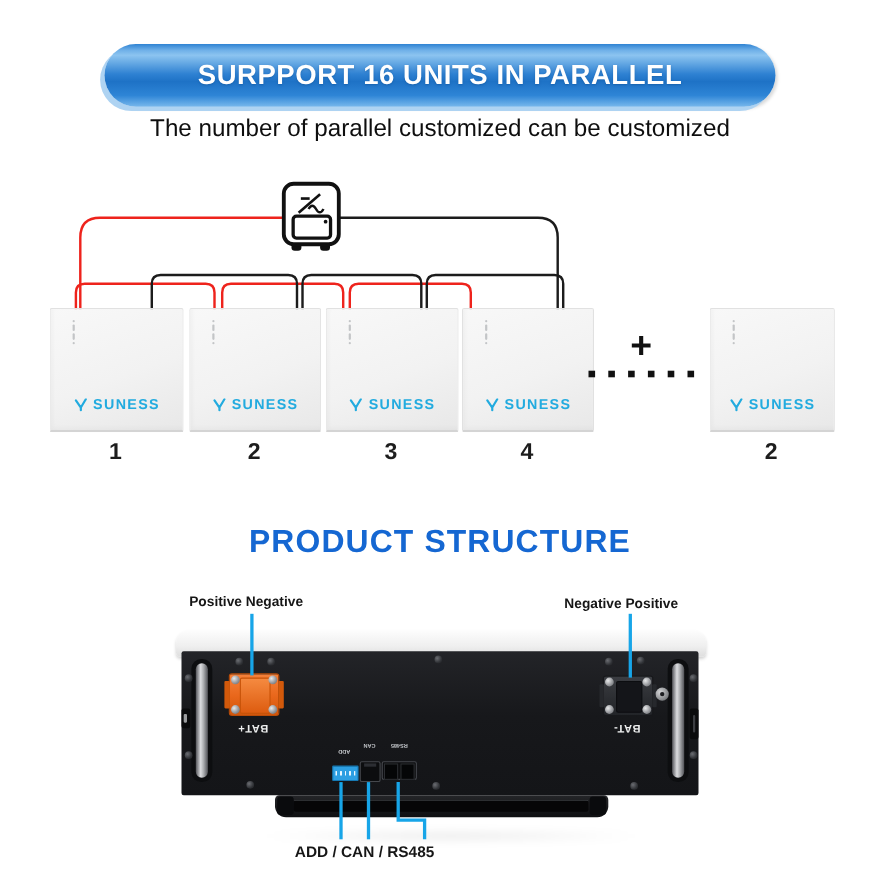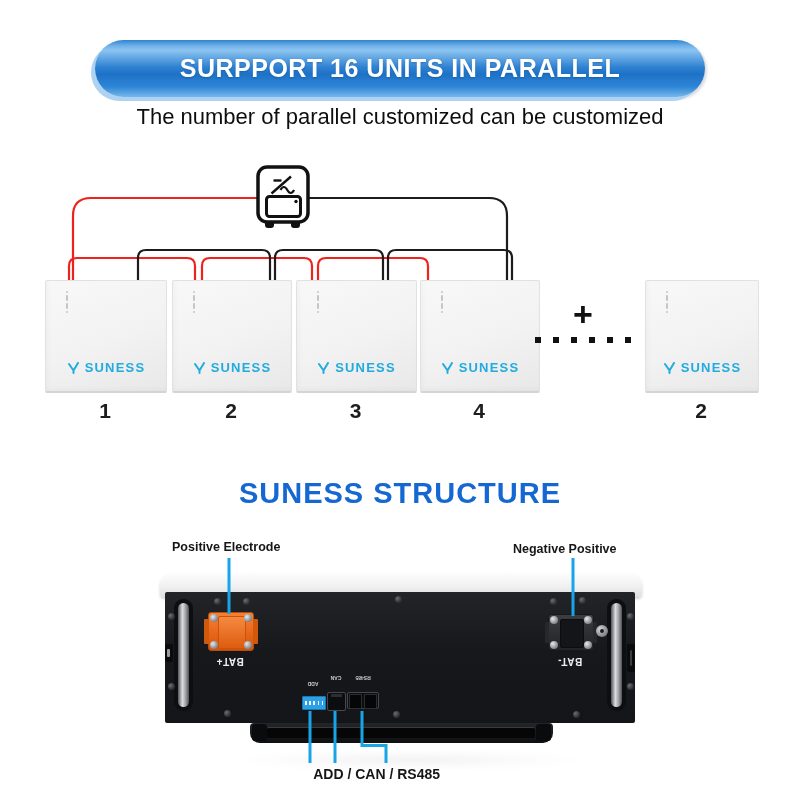--- a/index.html
+++ b/index.html
@@ -70,21 +70,21 @@
     position:absolute;left:0;top:477px;width:800px;text-align:center;
     font-size:29px;font-weight:700;letter-spacing:1px;color:#1567d2;
   }
 
   
   .callout-label{
     position:absolute;font-size:12.5px;font-weight:700;color:#161616;z-index:7;white-space:nowrap;
   }
   .label-pos{left:172px;top:540px;}
   .label-neg{left:513px;top:542px;}
-  .label-ports{left:280px;top:766px;width:160px;text-align:right;font-size:14px;}
+  .label-ports{left:268px;top:766px;width:160px;text-align:left;font-size:14px;}
 
   #callout-svg{position:absolute;left:0;top:530px;z-index:6;pointer-events:none;}
 
   
   .cover{
     position:absolute;left:160px;top:573px;width:482px;height:24px;z-index:2;
     border-radius:12px 12px 4px 4px;
     background:linear-gradient(180deg,#fdfdfd 0%,#efefef 60%,#dedede 100%);
     box-shadow:0 2px 3px rgba(0,0,0,.18);
   }
@@ -320,23 +320,23 @@
 <div class="plus-sign">+</div>
 <div class="dots">
     <i></i>
     <i></i>
     <i></i>
     <i></i>
     <i></i>
     <i></i>
   </div>
 
-<div class="ps-heading">SUNESS STRUCTURE</div>
-
-<div class="callout-label label-pos">Positive Electrode</div>
+<div class="ps-heading">PRODUCT STRUCTURE</div>
+
+<div class="callout-label label-pos">Positive Negative</div>
 <div class="callout-label label-neg">Negative Positive</div>
 <div class="callout-label label-ports">ADD / CAN / RS485</div>
 
 <div class="floor-shadow"></div>
 <div class="cover"></div>
 
 <div class="panel">
   <div class="handle-recess left">
       <div class="handle"></div>
     </div>

